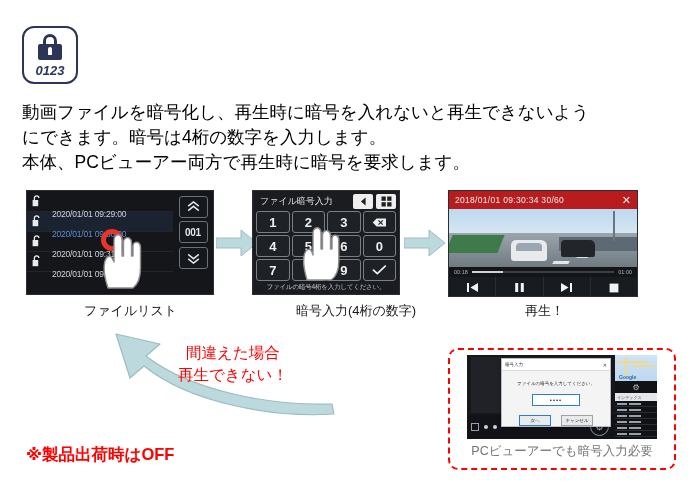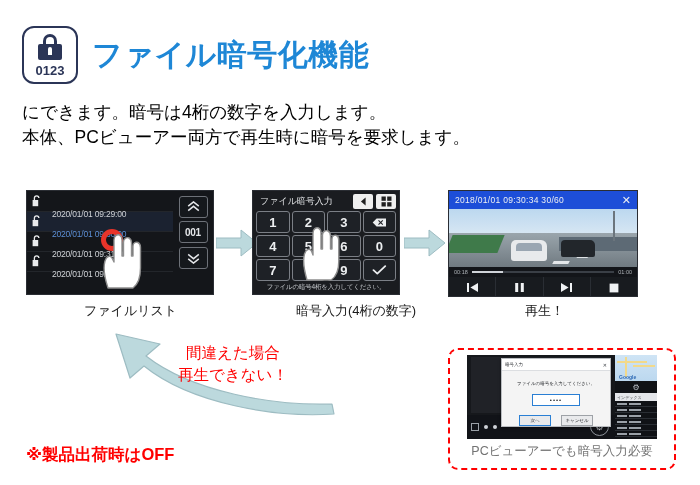--- a/index.html
+++ b/index.html
@@ -71,20 +71,21 @@
     background: #ffffff;
     border-radius: 2px 2px 0 0;
   }
   #lock-digits {
     font-size: 13px;
     font-weight: bold;
     color: #2b3557;
     letter-spacing: 0px;
     margin-top: 3px;
     font-family: "Liberation Sans", sans-serif;
+    font-style: italic;
   }
   #page-title {
     font-size: 30px;
     font-weight: bold;
     color: #1e87d6;
     letter-spacing: 0.5px;
     white-space: nowrap;
   }
 
   
@@ -259,21 +260,21 @@
   
   #screen-playback {
     left: 448px;
     top: 190px;
     width: 190px;
     height: 107px;
     background: #0d0f12;
   }
   #pb-header {
     height: 18px;
-    background: #1d4ed8;
+    background: #b91c1c;
     display: flex;
     align-items: center;
     padding: 0 6px;
   }
   #pb-stamp {
     flex: 1;
     color: #eef0f2;
     font-size: 8.5px;
     letter-spacing: 0.3px;
     font-family: "Liberation Sans", sans-serif;
@@ -659,24 +660,24 @@
 
 <div id="title-row">
   <div id="lock-badge">
     <div id="lock-shape">
       <div id="lock-shackle"></div>
       <div id="lock-body"></div>
       <div id="lock-keyhole"></div>
     </div>
     <div id="lock-digits">0123</div>
   </div>
-  <div id="page-title">ファイル暗号化機能</div>
 </div>
 
 <div id="intro-text">
+  <div>動画ファイルを暗号化し、再生時に暗号を入れないと再生できないよう</div>
   <div>にできます。暗号は4桁の数字を入力します。</div>
   <div>本体、PCビューアー両方で再生時に暗号を要求します。</div>
 </div>
 
 <div id="screen-filelist" class="device">
   <div id="fl-body">
     <div id="fl-rows">
       <div class="fl-row">
         <span class="fl-lock">
           <svg width="9" height="12" viewBox="0 0 9 12">

